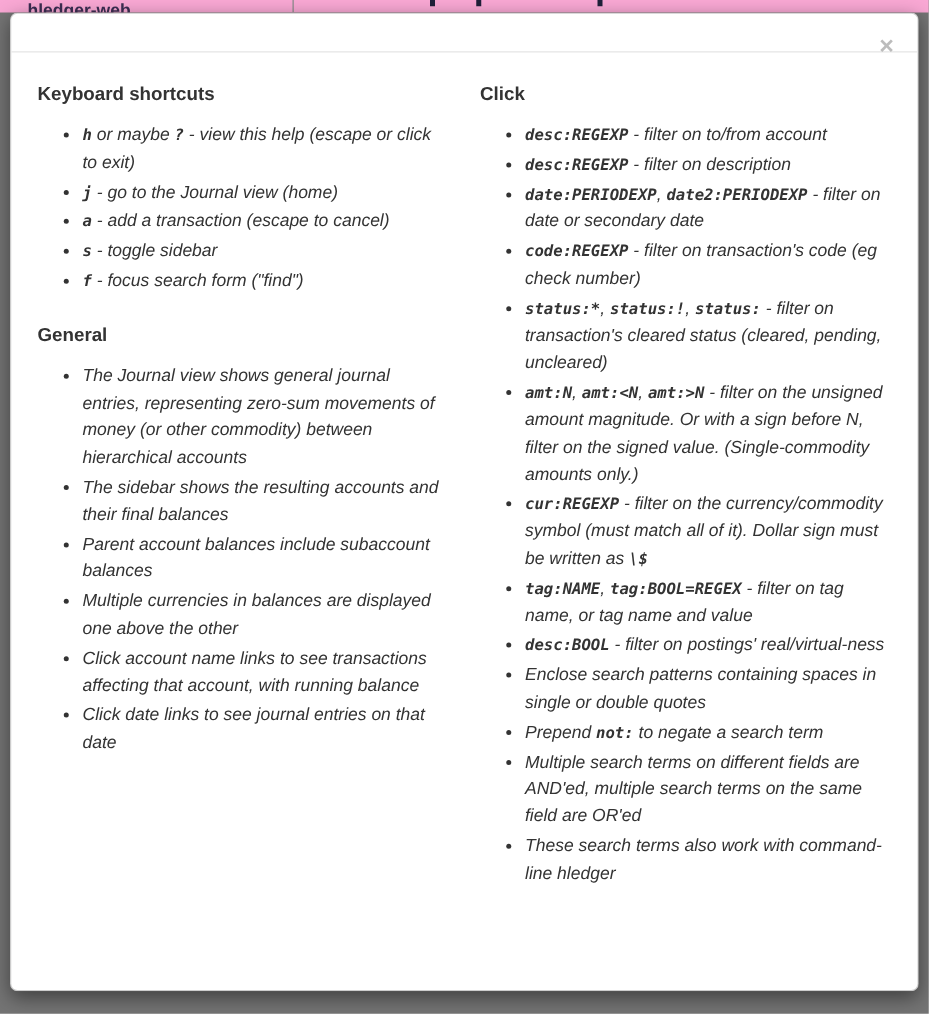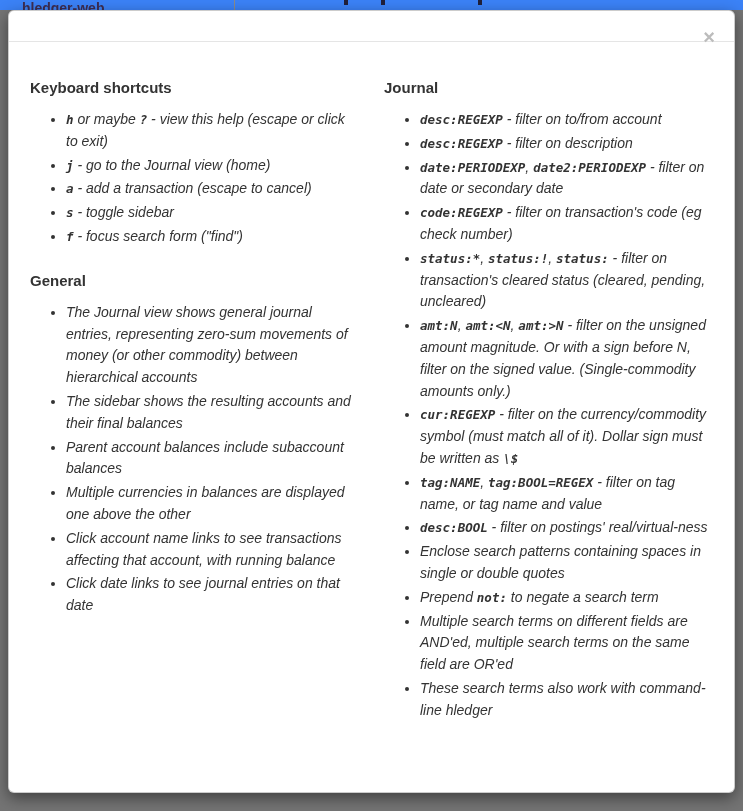--- a/index.html
+++ b/index.html
@@ -7,21 +7,21 @@
   body {
     position: relative;
     background: #747474;
     font-family: "Liberation Sans", sans-serif;
     overflow: hidden;
   }
 
   
   .page-top {
     position: absolute; left: 0; top: 0; width: 743px; height: 10px;
-    background: #3b82f6; overflow: hidden;
+    background: #f9a8d4; overflow: hidden;
   }
   .brand {
     position: absolute; left: 22px; top: 0px;
     font-size: 14px; font-weight: bold; color: #3c2d52;
     line-height: 16px;
   }
   .vline {
     position: absolute; left: 234px; top: 0; width: 1px; height: 10px;
     background: #8a8a8a;
   }
@@ -55,21 +55,21 @@
   }
   .modal-body {
     display: flex;
     gap: 24px;
     padding: 21px 20px 20px 21px;
   }
   .col { flex: 1 1 0; min-width: 0; }
 
   .section-heading {
     font-size: 15px; font-weight: bold; color: #333;
-    margin: 16px 0 12px 0; line-height: 18px;
+    margin: 4px 0 12px 0; line-height: 18px;
   }
   .section-heading + ul { margin-top: 0; font-style: italic; }
   .col ul {
     list-style: disc outside;
     padding-left: 36px;
     margin: 0 0 24px 0;
   }
   .col ul:last-child { margin-bottom: 0; }
   .col li {
     font-size: 14px; color: #333;
@@ -112,21 +112,21 @@
         <ul>
           <li><span>The Journal view shows general journal entries, representing zero-sum movements of money (or other commodity) between hierarchical accounts</span></li>
           <li><span>The sidebar shows the resulting accounts and their final balances</span></li>
           <li><span>Parent account balances include subaccount balances</span></li>
           <li><span>Multiple currencies in balances are displayed one above the other</span></li>
           <li><span>Click account name links to see transactions affecting that account, with running balance</span></li>
           <li><span>Click date links to see journal entries on that date</span></li>
         </ul>
       </div>
     <div class="col">
-        <h4 class="section-heading">Journal</h4>
+        <h4 class="section-heading">Click</h4>
         <ul>
           <li><span class="code">desc:REGEXP</span><span> - filter on to/from account</span></li>
           <li><span class="code">desc:REGEXP</span><span> - filter on description</span></li>
           <li><span class="code">date:PERIODEXP</span><span>, </span><span class="code">date2:PERIODEXP</span><span> - filter on date or secondary date</span></li>
           <li><span class="code">code:REGEXP</span><span> - filter on transaction's code (eg check number)</span></li>
           <li><span class="code">status:*</span><span>, </span><span class="code">status:!</span><span>, </span><span class="code">status:</span><span> - filter on transaction's cleared status (cleared, pending, uncleared)</span></li>
           <li><span class="code">amt:N</span><span>, </span><span class="code">amt:&lt;N</span><span>, </span><span class="code">amt:&gt;N</span><span> - filter on the unsigned amount magnitude. Or with a sign before N, filter on the signed value. (Single-commodity amounts only.)</span></li>
           <li><span class="code">cur:REGEXP</span><span> - filter on the currency/commodity symbol (must match all of it). Dollar sign must be written as </span><span class="code">\$</span></li>
           <li><span class="code">tag:NAME</span><span>, </span><span class="code">tag:BOOL=REGEX</span><span> - filter on tag name, or tag name and value</span></li>
           <li><span class="code">desc:BOOL</span><span> - filter on postings' real/virtual-ness</span></li>

